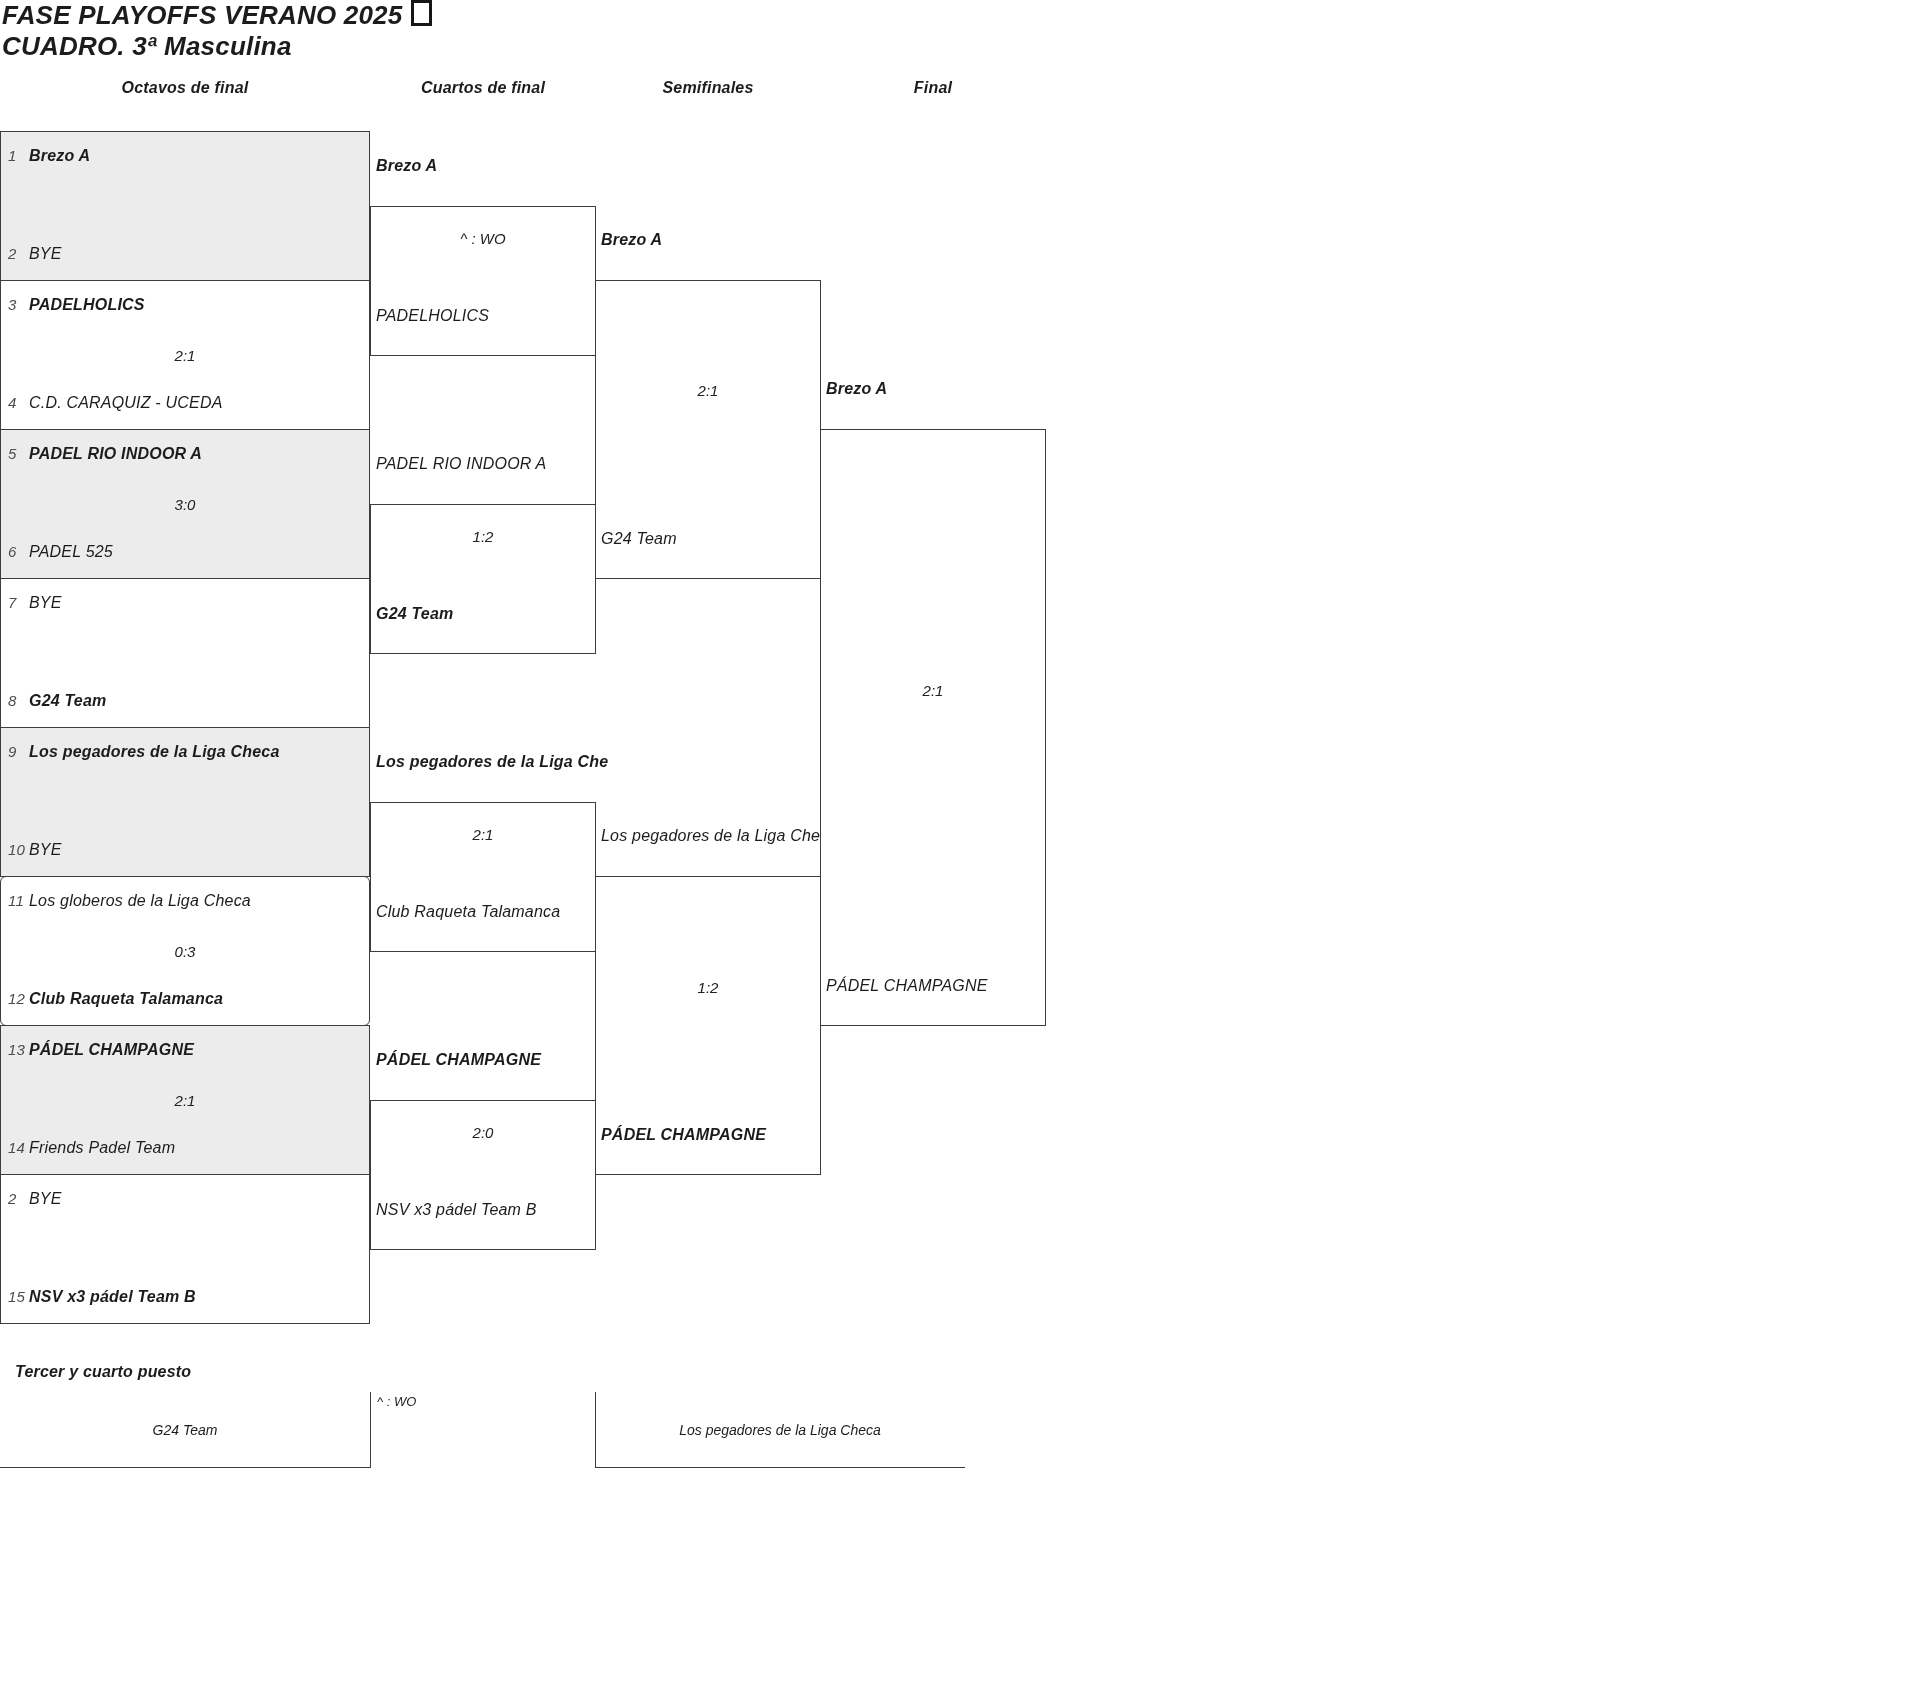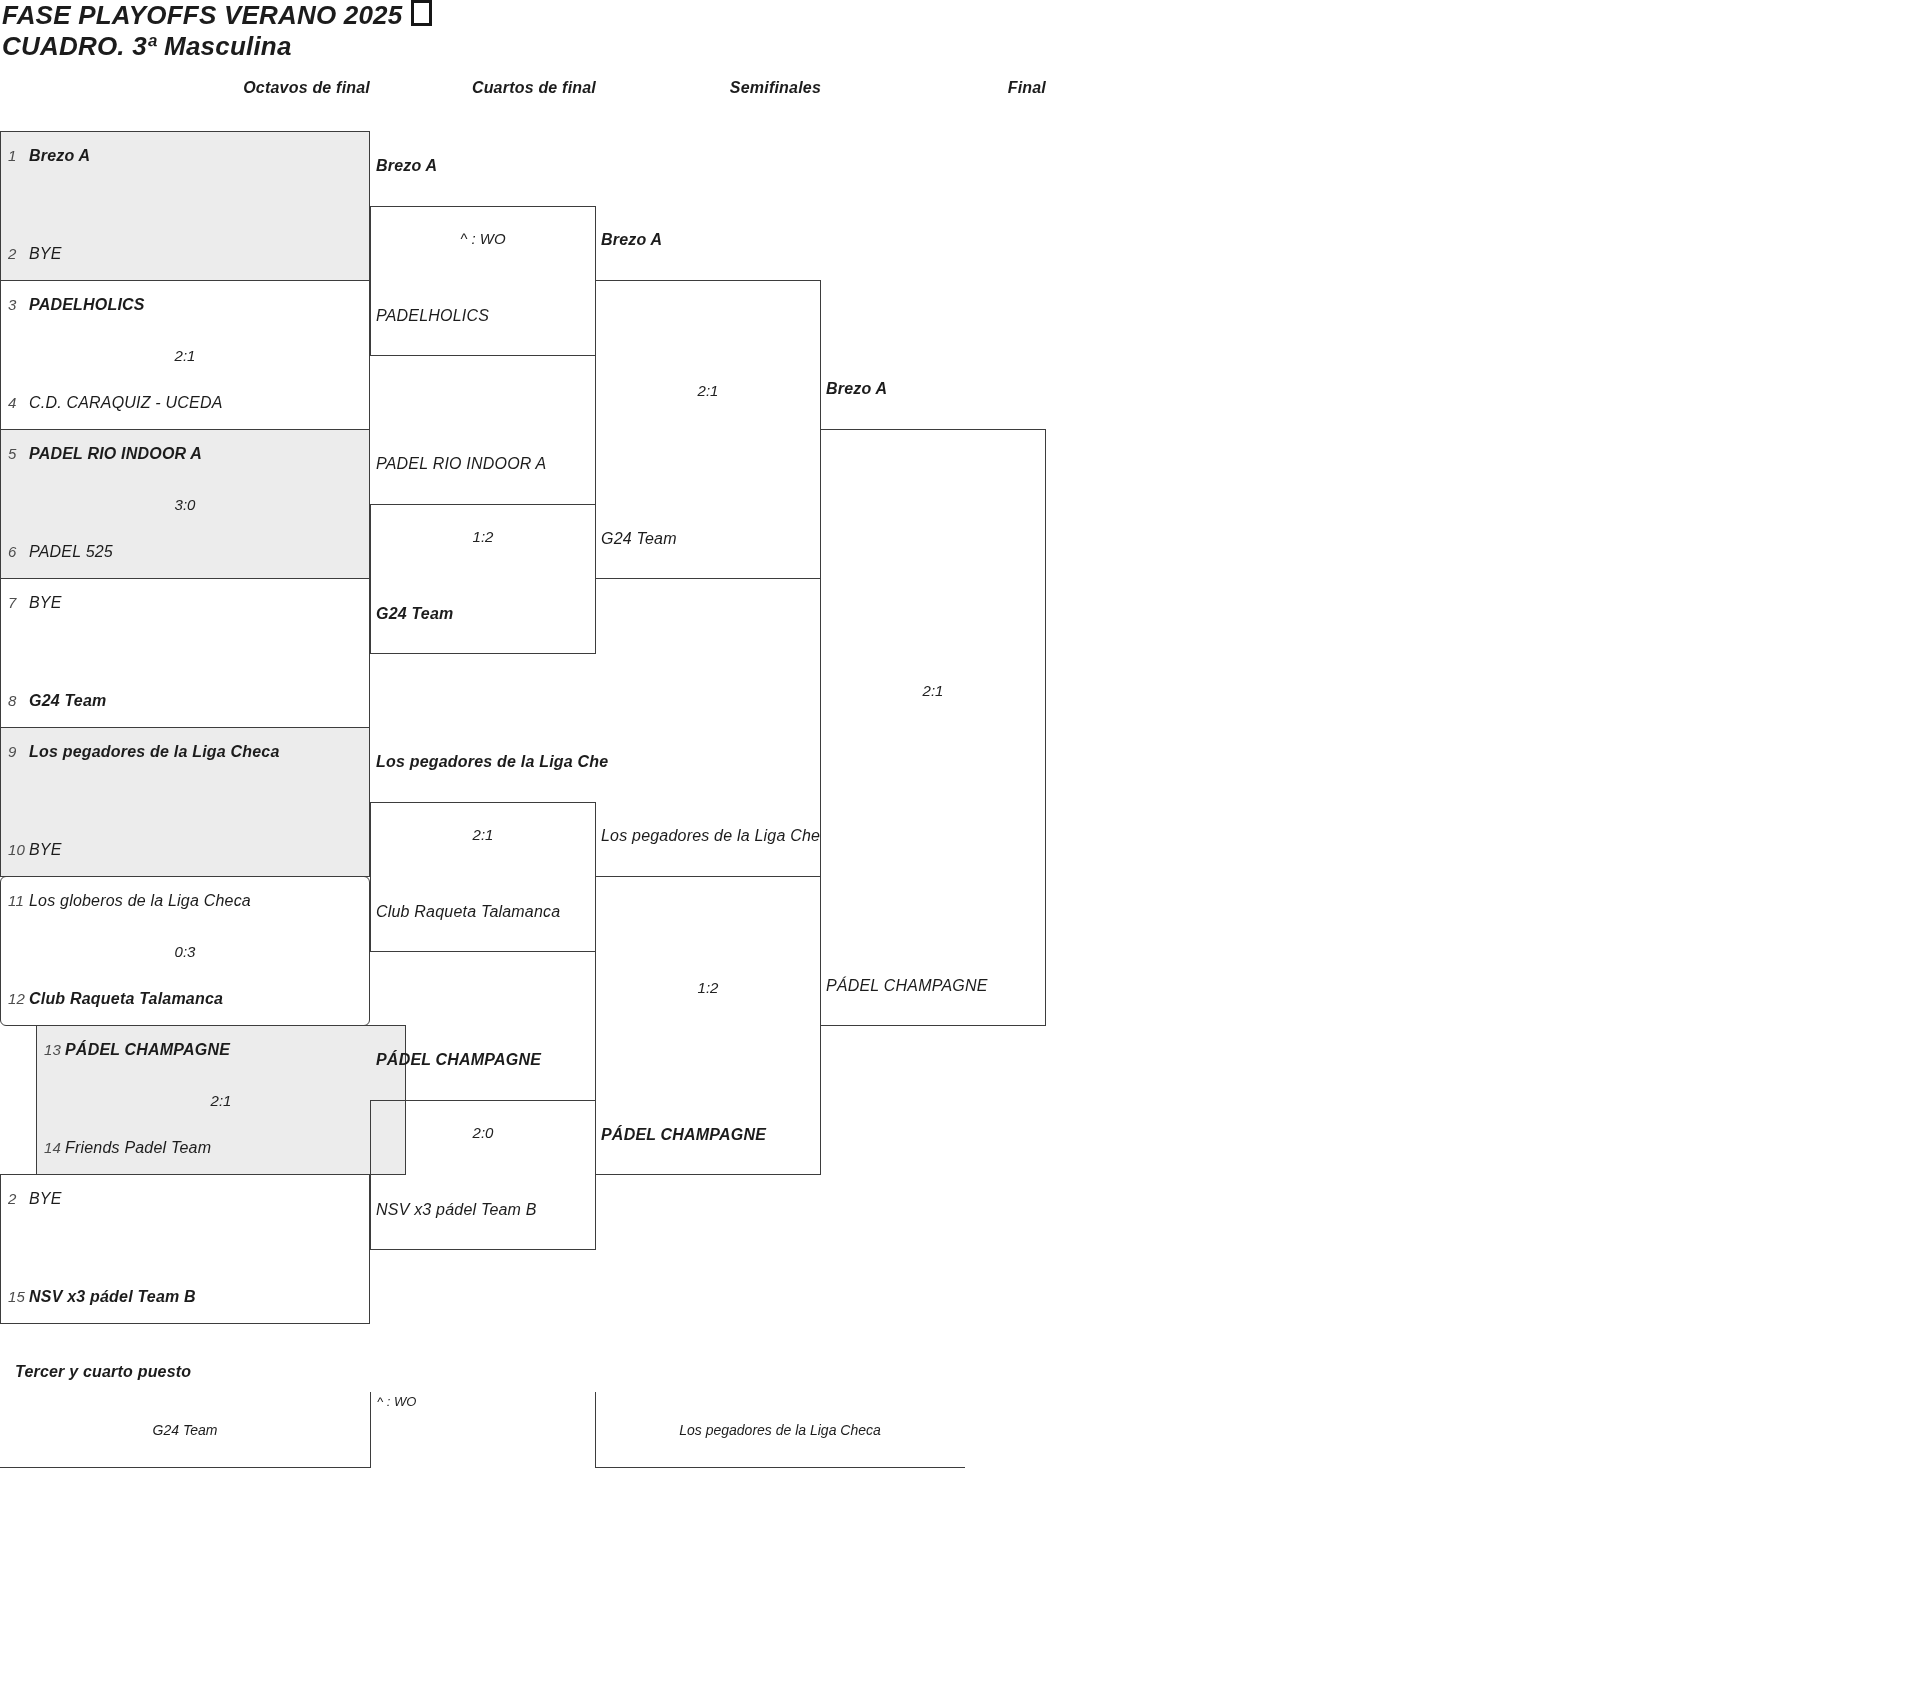--- a/index.html
+++ b/index.html
@@ -13,21 +13,21 @@
   .logo{position:absolute;left:1690px;top:0;width:230px;height:75px;}
   .logo .dot{position:absolute;border-radius:50%;}
   .dot-blue-top   {left:10px;top:15px;width:14px;height:14px;background:#29a9e1;}
   .dot-green-big  {left:34px;top:11px;width:22px;height:22px;background:#76b82a;}
   .dot-orange     {left:20px;top:31px;width:17px;height:17px;background:#ee7203;}
   .dot-blue-big   {left:3px; top:44px;width:18px;height:18px;background:#29a9e1;}
   .dot-green-small{left:35px;top:47px;width:11px;height:11px;background:#76b82a;}
   .logo-word{position:absolute;left:60px;top:6px;font-size:49px;line-height:56px;font-weight:700;
              letter-spacing:-2.5px;color:#76b82a;}
   
-  .round-h{position:absolute;top:79px;height:20px;font-size:16px;font-weight:700;text-align:right;letter-spacing:.2px;}
+  .round-h{position:absolute;top:79px;height:20px;font-size:16px;font-weight:700;text-align:center;letter-spacing:.2px;}
   
   .mbox{position:absolute;border:1px solid #3d3d3d;box-sizing:border-box;background:transparent;}
   .mbox.shaded{background:#ececec;}
   .trow{position:absolute;left:7px;right:6px;display:flex;font-size:16px;line-height:20px;letter-spacing:.2px;white-space:nowrap;overflow:hidden;}
   .trow.toprow{top:14px;}
   .trow.botrow{bottom:16px;}
   .seed{width:21px;flex:0 0 21px;font-size:15px;color:#4d4d4d;}
   .tname{font-weight:400;}
   .tname.w{font-weight:700;}
   .score-mid{position:absolute;left:0;right:0;top:50%;transform:translateY(-50%);
@@ -117,21 +117,21 @@
     <div class="trow toprow">
         <span class="seed">11</span>
         <span class="tname">Los globeros de la Liga Checa</span>
       </div>
     <div class="score-mid">0:3</div>
     <div class="trow botrow">
         <span class="seed">12</span>
         <span class="tname w">Club Raqueta Talamanca</span>
       </div>
   </div>
-  <div class="mbox shaded" style="left:0;top:1025px;width:370px;height:150px;margin-left:36px;">
+  <div class="mbox shaded" style="left:0;top:1025px;width:370px;height:150px;">
     <div class="trow toprow">
         <span class="seed">13</span>
         <span class="tname w">PÁDEL CHAMPAGNE</span>
       </div>
     <div class="score-mid">2:1</div>
     <div class="trow botrow">
         <span class="seed">14</span>
         <span class="tname">Friends Padel Team</span>
       </div>
   </div>

